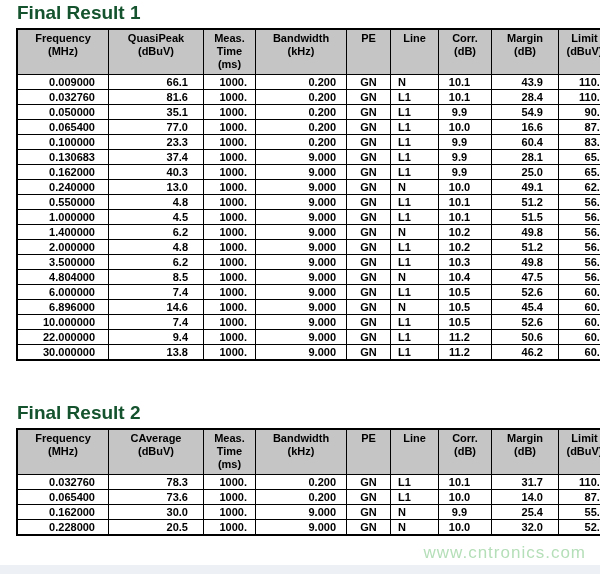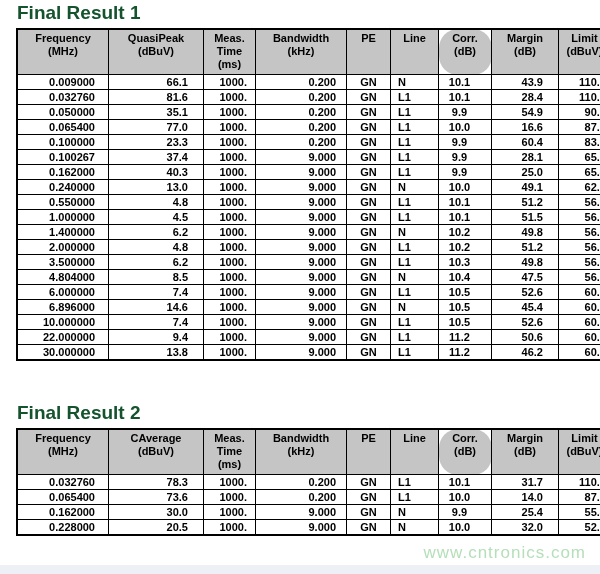--- a/index.html
+++ b/index.html
@@ -58,21 +58,21 @@
     padding-bottom: 0;
     white-space: nowrap;
   }
   
   .c0 { width: 88px; }
   .c1 { width: 92px; }
   .c2 { width: 49px; }
   .c3 { width: 88px; }
   .c4 { width: 41px; }
   .c5 { width: 45px; }
-  .c6 { width: 50px; border-radius: 19px; }
+  .c6 { width: 50px; }
   .c7 { width: 64px; }
   .c8 { width: 49px; }
   
   td.c0 { text-align: right; padding-right: 13px; }
   td.c1 { text-align: right; padding-right: 15px; }
   td.c2 { text-align: right; padding-right: 8px;  }
   td.c3 { text-align: right; padding-right: 10px; }
   td.c4 { text-align: center; }
   td.c5 { text-align: left;  padding-left: 7px;  }
   td.c6 { text-align: center; padding-right: 12px; }
@@ -176,21 +176,21 @@
             <td class="c1">23.3</td>
             <td class="c2">1000.</td>
             <td class="c3">0.200</td>
             <td class="c4">GN</td>
             <td class="c5">L1</td>
             <td class="c6">9.9</td>
             <td class="c7">60.4</td>
             <td class="c8">83.7</td>
           </tr>
           <tr>
-            <td class="c0">0.100267</td>
+            <td class="c0">0.130683</td>
             <td class="c1">37.4</td>
             <td class="c2">1000.</td>
             <td class="c3">9.000</td>
             <td class="c4">GN</td>
             <td class="c5">L1</td>
             <td class="c6">9.9</td>
             <td class="c7">28.1</td>
             <td class="c8">65.5</td>
           </tr>
           <tr>

